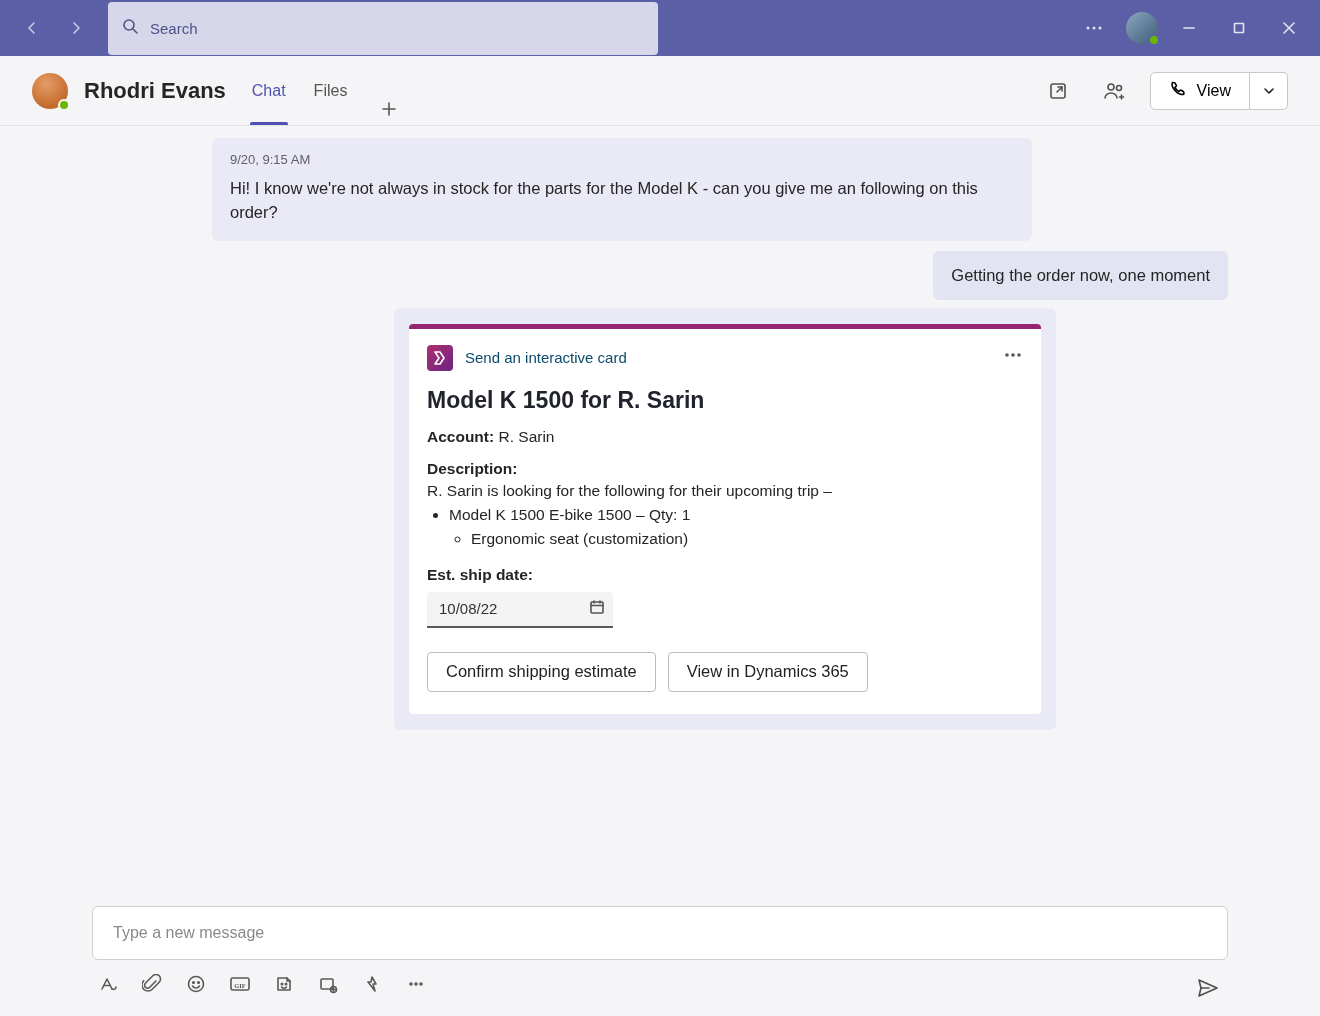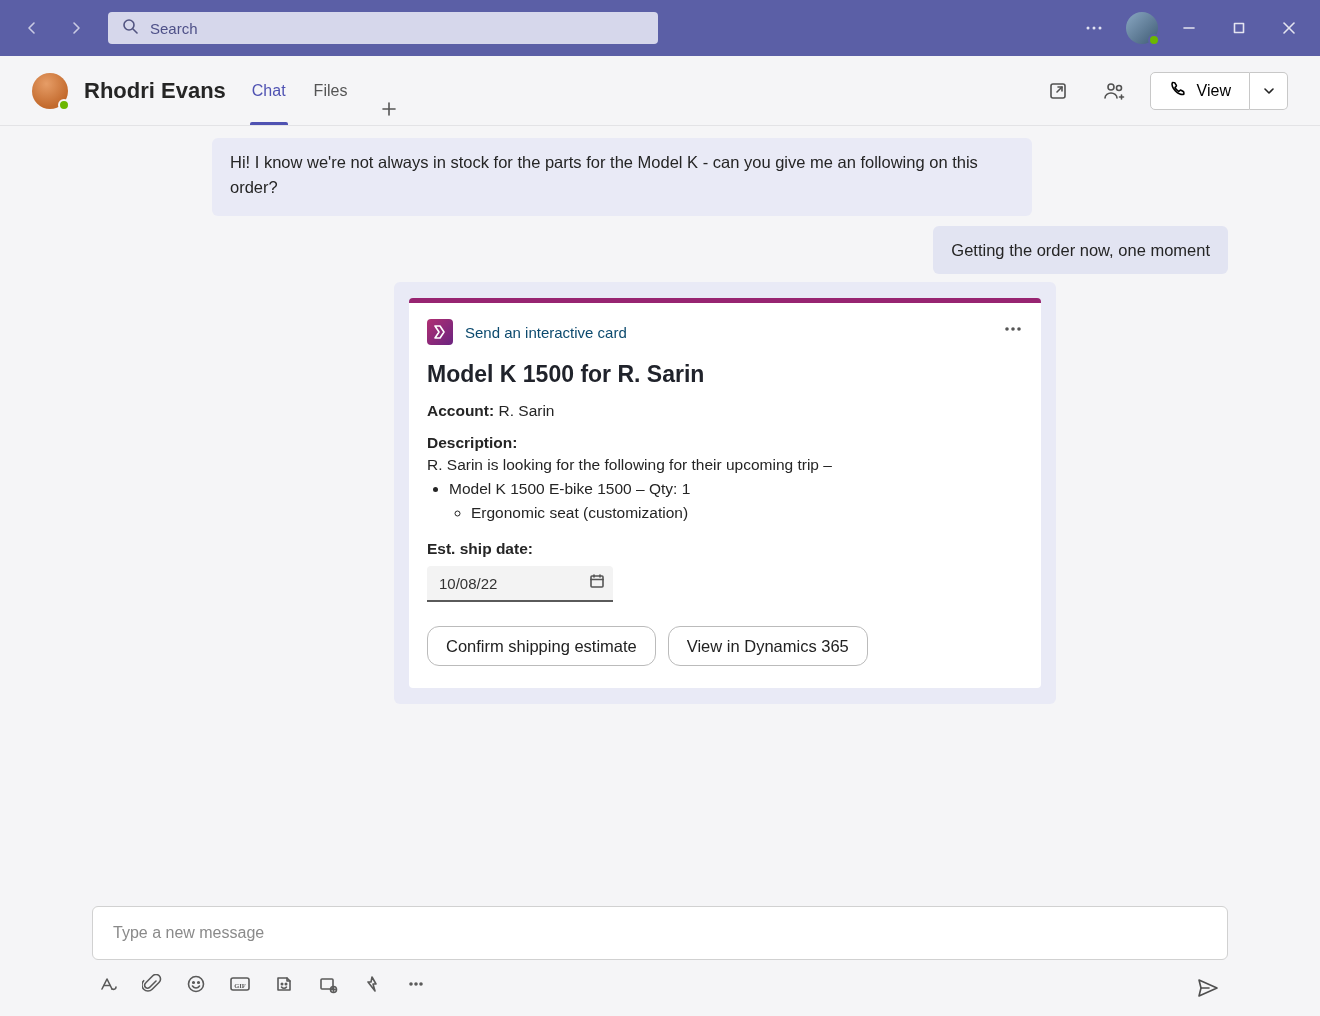--- a/index.html
+++ b/index.html
@@ -16,21 +16,21 @@
     --card-accent:#972471;
     --border:#d6d6d6;
     --blue:#4f52b2;
   }
   *{box-sizing:border-box;}
   html,body{margin:0;padding:0;width:1320px;height:1016px;font-family:"Segoe UI",Arial,sans-serif;color:var(--text);background:var(--page-bg);}
   body{overflow:hidden;}
   
   .titlebar{height:56px;background:var(--titlebar);display:flex;align-items:center;padding:0 8px 0 12px;gap:4px;}
   .tb-nav-btn{width:40px;height:40px;display:flex;align-items:center;justify-content:center;color:#c9cae3;border-radius:4px;}
-  .searchbox{flex:0 0 550px;margin-left:8px;height:32px;background:var(--titlebar-input);border-radius:4px;display:flex;align-items:center;padding:0 14px;gap:10px;color:#525481;}
+  .searchbox{flex:0 0 550px;margin-left:8px;height:53px;background:var(--titlebar-input);border-radius:4px;display:flex;align-items:center;padding:0 14px;gap:10px;color:#525481;}
   .searchbox input{border:none;background:transparent;outline:none;font-size:15px;color:#2c2d57;flex:1;}
   .searchbox input::placeholder{color:#4e5088;}
   .tb-spacer{flex:1;}
   .tb-btn{width:48px;height:56px;display:flex;align-items:center;justify-content:center;color:#dcdcee;}
   .tb-btn svg{stroke:#e2e3f2;}
   .avatar-big{width:32px;height:32px;border-radius:50%;position:relative;background:linear-gradient(135deg,#8aa8c3 0%,#3f5b74 100%);}
   .avatar-big .presence{position:absolute;bottom:-2px;right:-2px;width:12px;height:12px;border-radius:50%;background:#6bb700;border:2px solid var(--titlebar);}
   .tb-win{width:46px;height:56px;display:flex;align-items:center;justify-content:center;color:#e4e4f0;}
   
   .chat-header{height:70px;background:#f5f5f7;border-bottom:1px solid #e3e3e6;display:flex;align-items:center;padding:0 32px;gap:16px;}
@@ -71,21 +71,21 @@
   .card .desc-label{font-weight:700;margin-top:14px;font-size:15.5px;}
   .card .desc-body{font-size:15.5px;margin-top:4px;}
   .card ul{margin:6px 0 0 22px;padding:0;font-size:15.5px;}
   .card ul ul{list-style:circle;margin-left:22px;}
   .card .ship-label{font-weight:700;margin-top:18px;font-size:15.5px;}
   .date-input-wrap{margin-top:8px;width:186px;border-bottom:2px solid #5a5a5a;position:relative;}
   .date-input-wrap::before{content:"";position:absolute;inset:0;background:#f5f5f7;z-index:-1;border-radius:4px 4px 0 0;}
   .date-input{height:34px;background:#f3f3f3;border:none;border-radius:4px 4px 0 0;width:100%;padding:0 32px 0 12px;font-size:15px;color:#333;}
   .date-cal{position:absolute;right:8px;top:50%;transform:translateY(-50%);color:#555;}
   .card-actions{display:flex;gap:12px;margin-top:24px;}
-  .card-actions button{height:40px;padding:0 18px;font-size:16.5px;border:1px solid #bbb;border-radius:12px;background:#fff;color:#222;}
+  .card-actions button{height:40px;padding:0 18px;font-size:16.5px;border:1px solid #bbb;border-radius:4px;background:#fff;color:#222;}
 
   
   .compose-area{height:110px;padding:0 92px;position:relative;}
   .compose-box{height:54px;border:1px solid #d1d1d1;border-radius:6px;background:#fff;display:flex;align-items:center;padding:0 18px;}
   .compose-box input{border:none;outline:none;font-size:16px;flex:1;color:#1d4ed8;}
   .compose-box input::placeholder{color:#8a8a8a;}
   .compose-toolbar{display:flex;align-items:center;gap:12px;margin-top:8px;color:#5a5a5a;}
   .compose-toolbar .tbtn{width:32px;height:32px;display:flex;align-items:center;justify-content:center;border-radius:4px;}
   .compose-toolbar .tbtn svg{display:block;}
   .send-btn{position:absolute;right:100px;bottom:12px;color:#4e4e4e;}
@@ -192,20 +192,21 @@
           <polyline points="3,5 7,9 11,5"></polyline>
         </svg>
     </div>
   </div>
 </div>
 
 <div class="chat-body">
   <div class="messages">
 
     <div class="bubble in">
+      <div class="ts">9/20, 9:15 AM</div>
       <div>Hi! I know we're not always in stock for the parts for the Model K - can you give me an following on this order?</div>
     </div>
 
     <div class="bubble out" style="width:fit-content;">
       <div>Getting the order now, one moment</div>
     </div>
 
     <div class="card-wrap">
       <div class="card">
         <div class="card-hdr">

